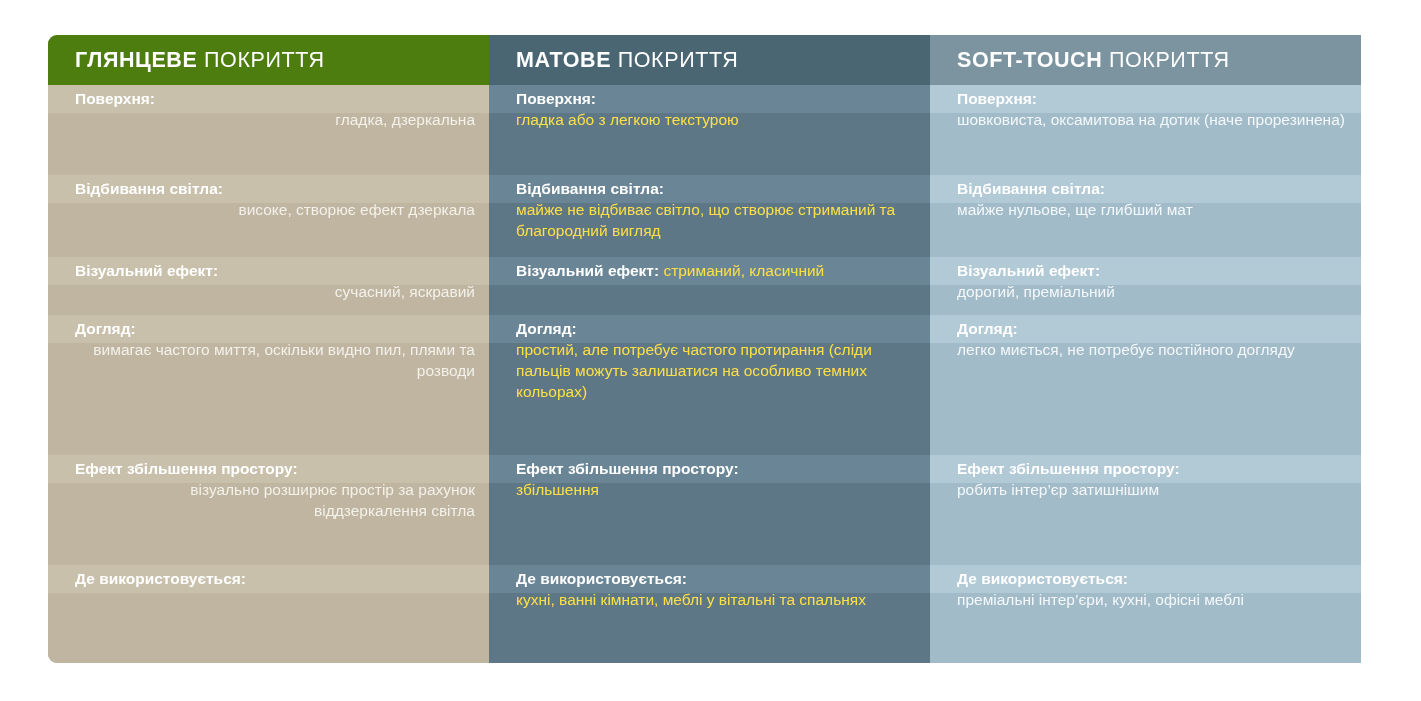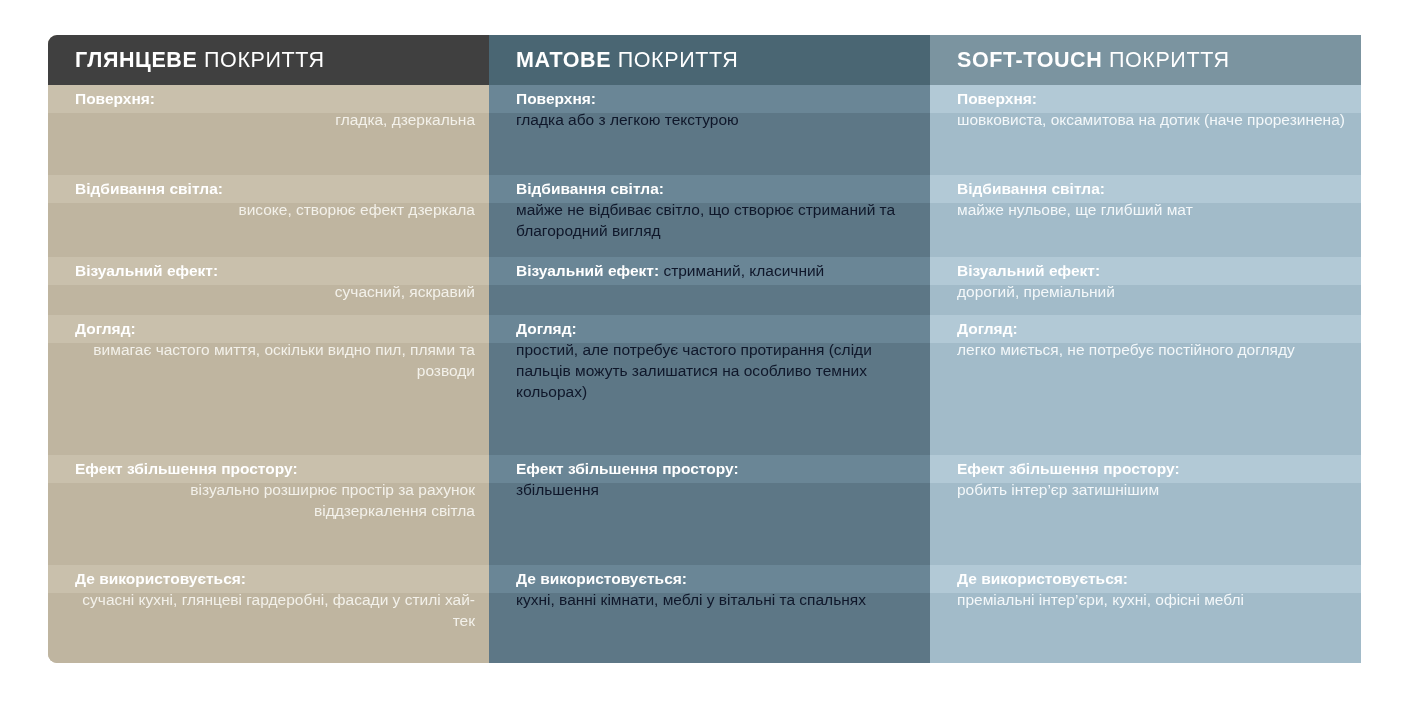--- a/index.html
+++ b/index.html
@@ -108,33 +108,33 @@
   }
   .sec-key {
     font-weight: bold;
     color: #ffffff;
   }
   .sec-val {
     font-weight: normal;
     color: #f2f2f0;
   }
   .col-1 .sec-val { color: #f3f1ea; text-align: right; }
-  .col-2 .sec-val { color: #0f172a; }
+  .col-2 .sec-val { color: #fde047; }
   .col-3 .sec-val { color: #f4f8fa; }
 
   .inline .sec-val { }
   .stacked .sec-val { display: block; }
 </style>
 </head>
 <body>
 
 <div class="board">
 
 <div class="col col-1" style="background: rgb(191, 181, 160);">
-      <div class="col-head" style="background: #404040;">
+      <div class="col-head" style="background: #4d7c0f;">
         <div class="head-text"><span class="head-strong">ГЛЯНЦЕВЕ</span><span class="head-rest"> ПОКРИТТЯ</span></div>
       </div>
       <div class="sections">
         <div class="section" style="top: 0px; height: 90px;">
           <div class="sec-label" style="background: rgb(201, 192, 172);"></div>
           <div class="sec-body" style="background: rgb(191, 181, 160);"></div>
           <div class="sec-text stacked"><span class="sec-key">Поверхня:</span><span class="sec-val">гладка, дзеркальна</span></div>
         </div>
         <div class="section" style="top: 90px; height: 82px;">
           <div class="sec-label" style="background: rgb(201, 192, 172);"></div>
@@ -152,21 +152,21 @@
           <div class="sec-text stacked"><span class="sec-key">Догляд:</span><span class="sec-val">вимагає частого миття, оскільки видно пил, плями та розводи</span></div>
         </div>
         <div class="section" style="top: 370px; height: 110px;">
           <div class="sec-label" style="background: rgb(201, 192, 172);"></div>
           <div class="sec-body" style="background: rgb(191, 181, 160);"></div>
           <div class="sec-text stacked"><span class="sec-key">Ефект збільшення простору:</span><span class="sec-val">візуально розширює простір за рахунок віддзеркалення світла</span></div>
         </div>
         <div class="section" style="top: 480px; height: 98px;">
           <div class="sec-label" style="background: rgb(201, 192, 172);"></div>
           <div class="sec-body" style="background: rgb(191, 181, 160);"></div>
-          <div class="sec-text stacked"><span class="sec-key">Де використовується:</span><span class="sec-val">сучасні кухні, глянцеві гардеробні, фасади у стилі хай-тек</span></div>
+          <div class="sec-text stacked"><span class="sec-key">Де використовується:</span></div>
         </div>
       </div>
     </div>
     <div class="col col-2" style="background: rgb(93, 119, 134);">
       <div class="col-head" style="background: rgb(74, 102, 115);">
         <div class="head-text"><span class="head-strong">МАТОВЕ</span><span class="head-rest"> ПОКРИТТЯ</span></div>
       </div>
       <div class="sections">
         <div class="section" style="top: 0px; height: 90px;">
           <div class="sec-label" style="background: rgb(106, 134, 150);"></div>

